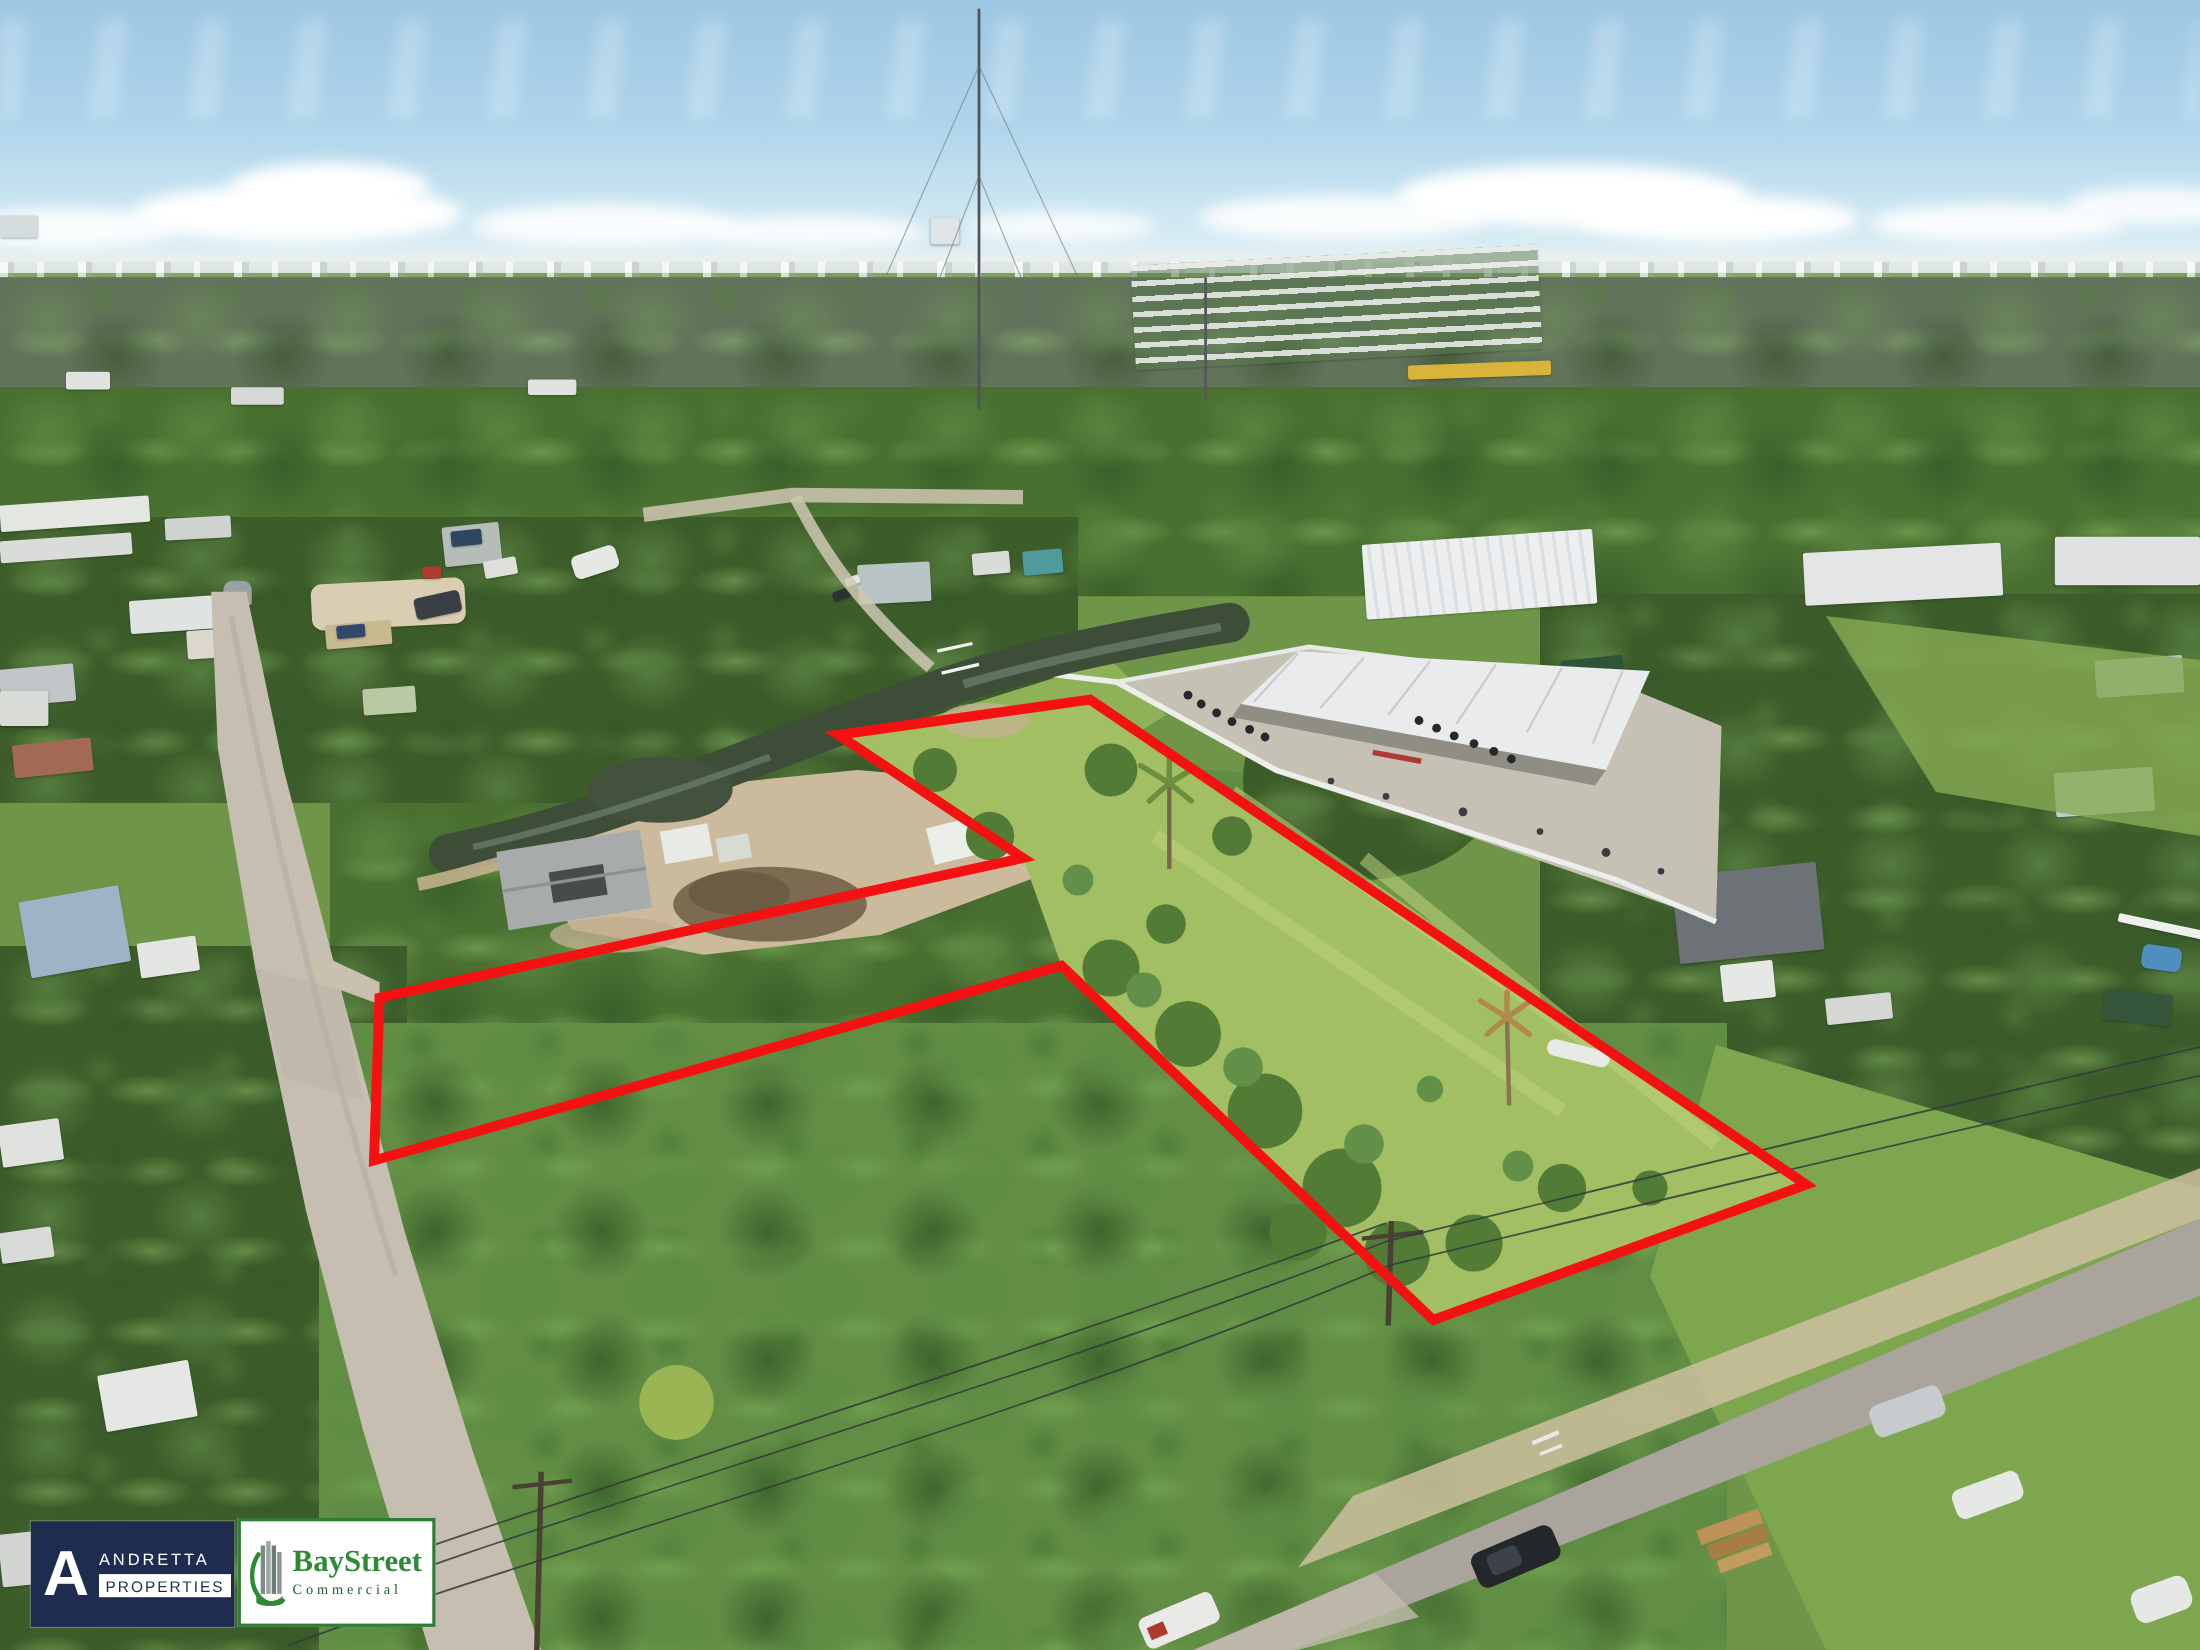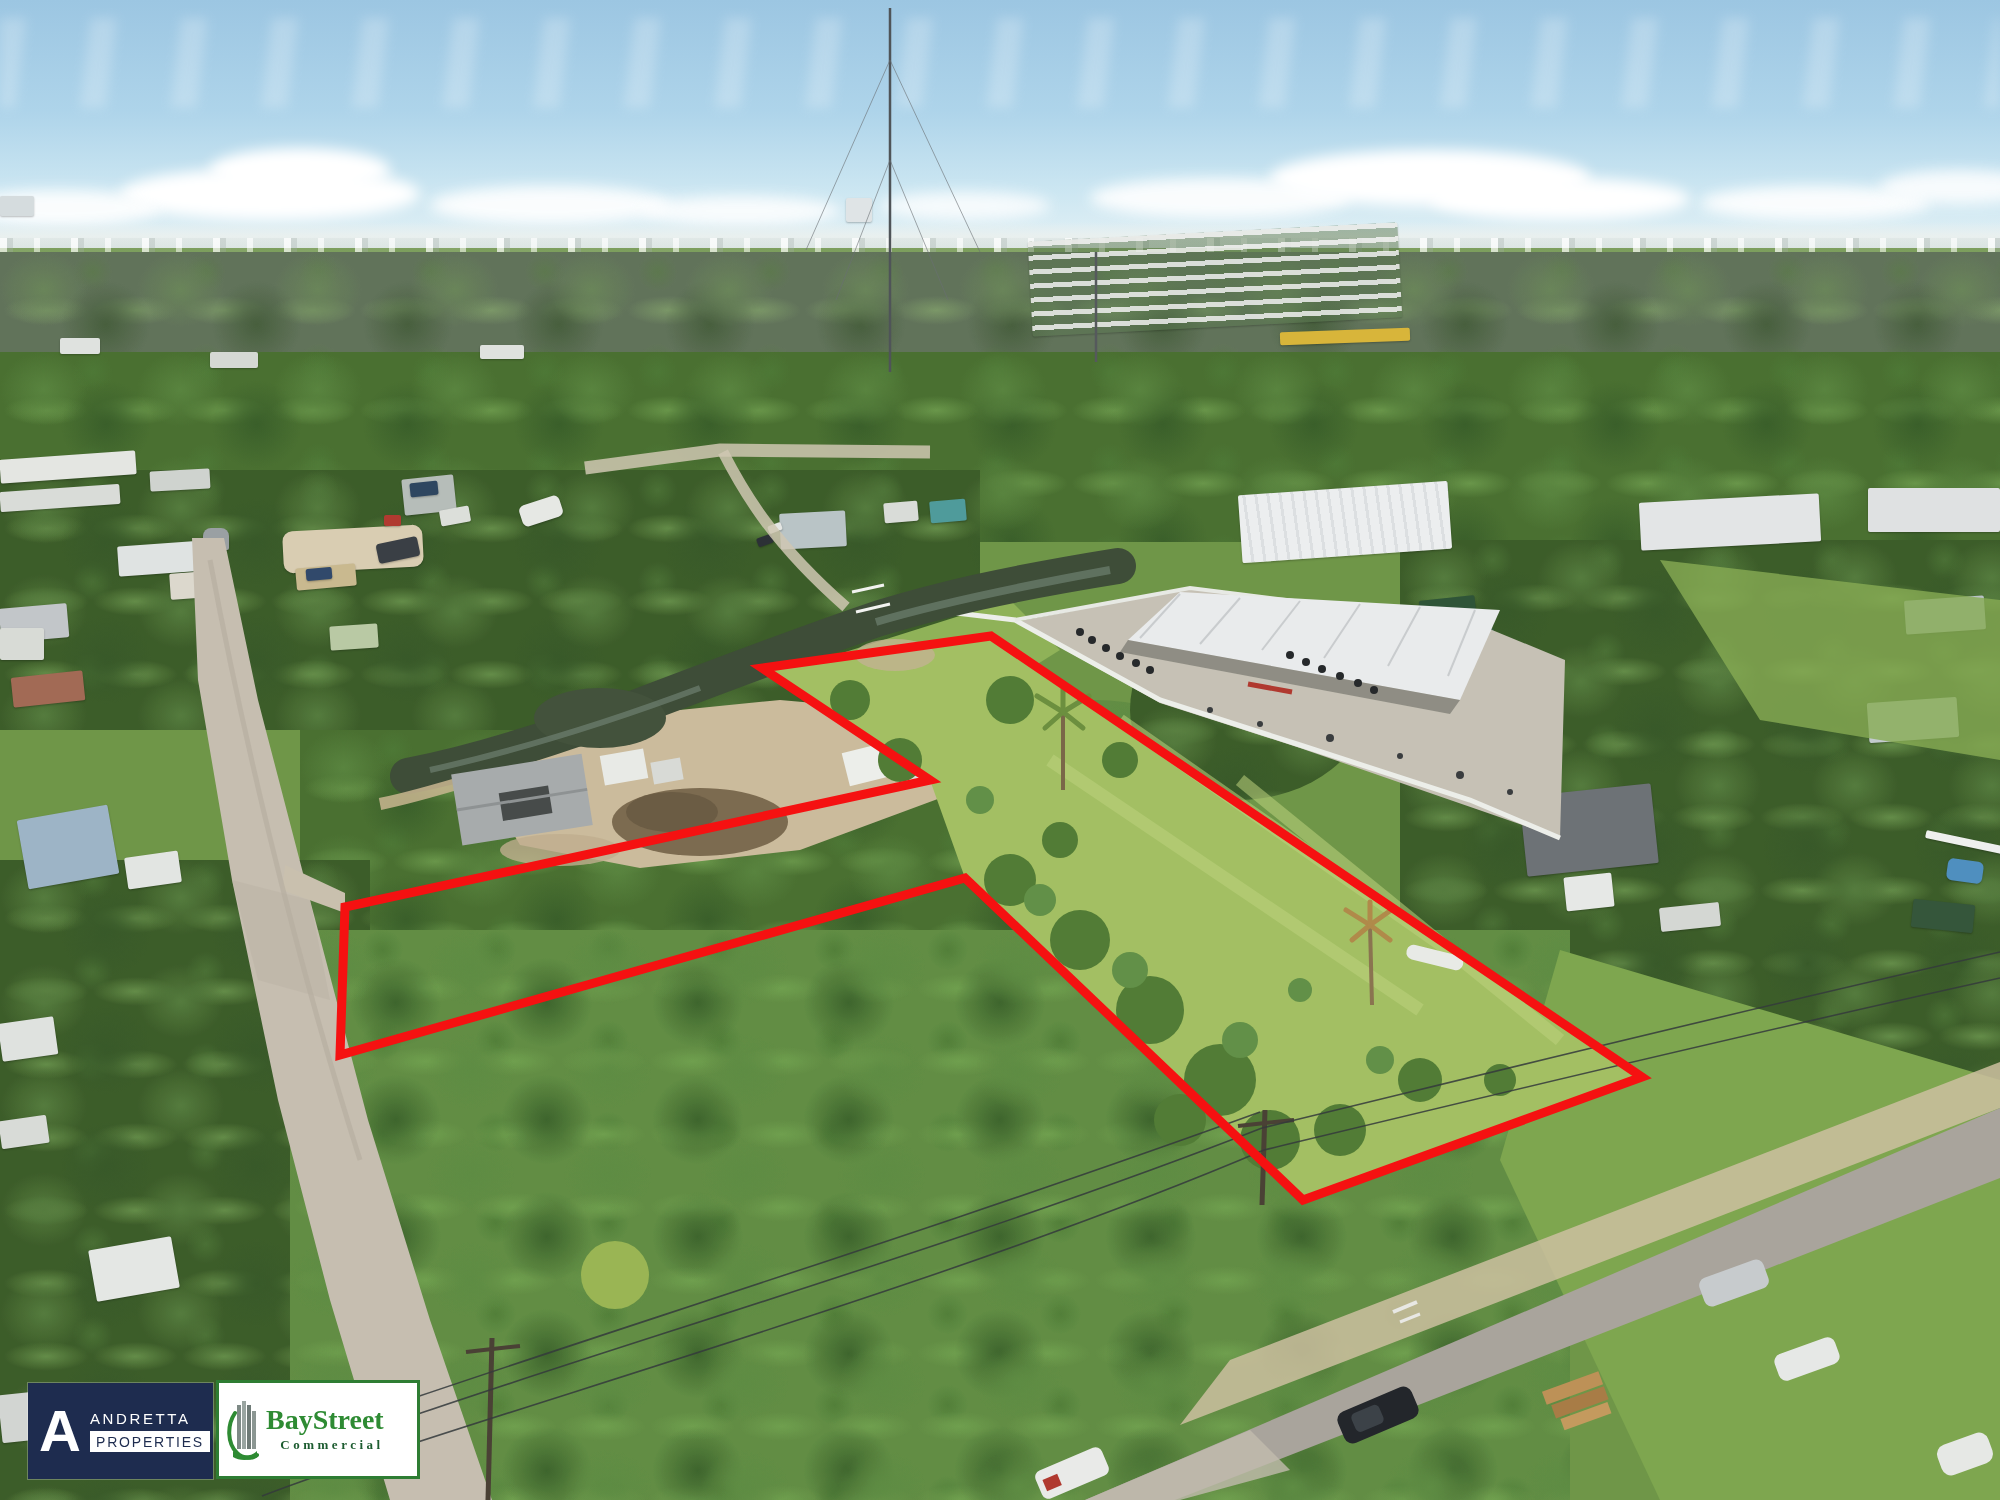--- a/index.html
+++ b/index.html
@@ -38,25 +38,25 @@
   .chip{position:absolute;border-radius:2px;box-shadow:0 1px 2px rgba(0,0,0,.25);}
 
   
   .logo-andretta{left:28px;top:1383px;width:185px;height:96px;background:#1e2c4f;
       display:flex;align-items:center;box-shadow:0 0 0 1px rgba(255,255,255,.25);}
   .a-mono{width:62px;text-align:center;color:#fff;font-size:58px;font-weight:bold;
       line-height:90px;letter-spacing:-2px;}
   .a-name{color:#fff;font-size:15px;letter-spacing:2.6px;margin:0 0 4px 0;}
   .a-div{background:#fff;color:#1e2c4f;font-size:14px;letter-spacing:1.8px;
       padding:3px 6px 2px 6px;display:inline-block;}
-  .logo-baystreet{left:216px;top:1380px;width:204px;height:99px;background:#fff;
+  .logo-baystreet{left:216px;top:1380px;width:180px;height:99px;background:#fff;
       border:3px solid #2e7d33;box-sizing:border-box;display:flex;align-items:center;padding-left:8px;}
   .b-text{margin-left:5px;font-family:"Liberation Serif",serif;}
   .b-name{color:#2e8b33;font-size:28px;font-weight:bold;line-height:28px;}
-  .b-div{color:#1d5c30;font-size:13px;letter-spacing:3.5px;margin-top:3px;text-align:right;font-weight:bold;}
+  .b-div{color:#1d5c30;font-size:13px;letter-spacing:3.5px;margin-top:3px;text-align:left;}
 </style>
 </head>
 <body>
 
 <div class="stage">
 
   <div class="abs sky"></div>
   <div class="abs cirrus"></div>
   <div class="cloud" style="left:120px;top:168px;width:300px;height:52px"></div>
   <div class="cloud" style="left:210px;top:148px;width:180px;height:44px"></div>

